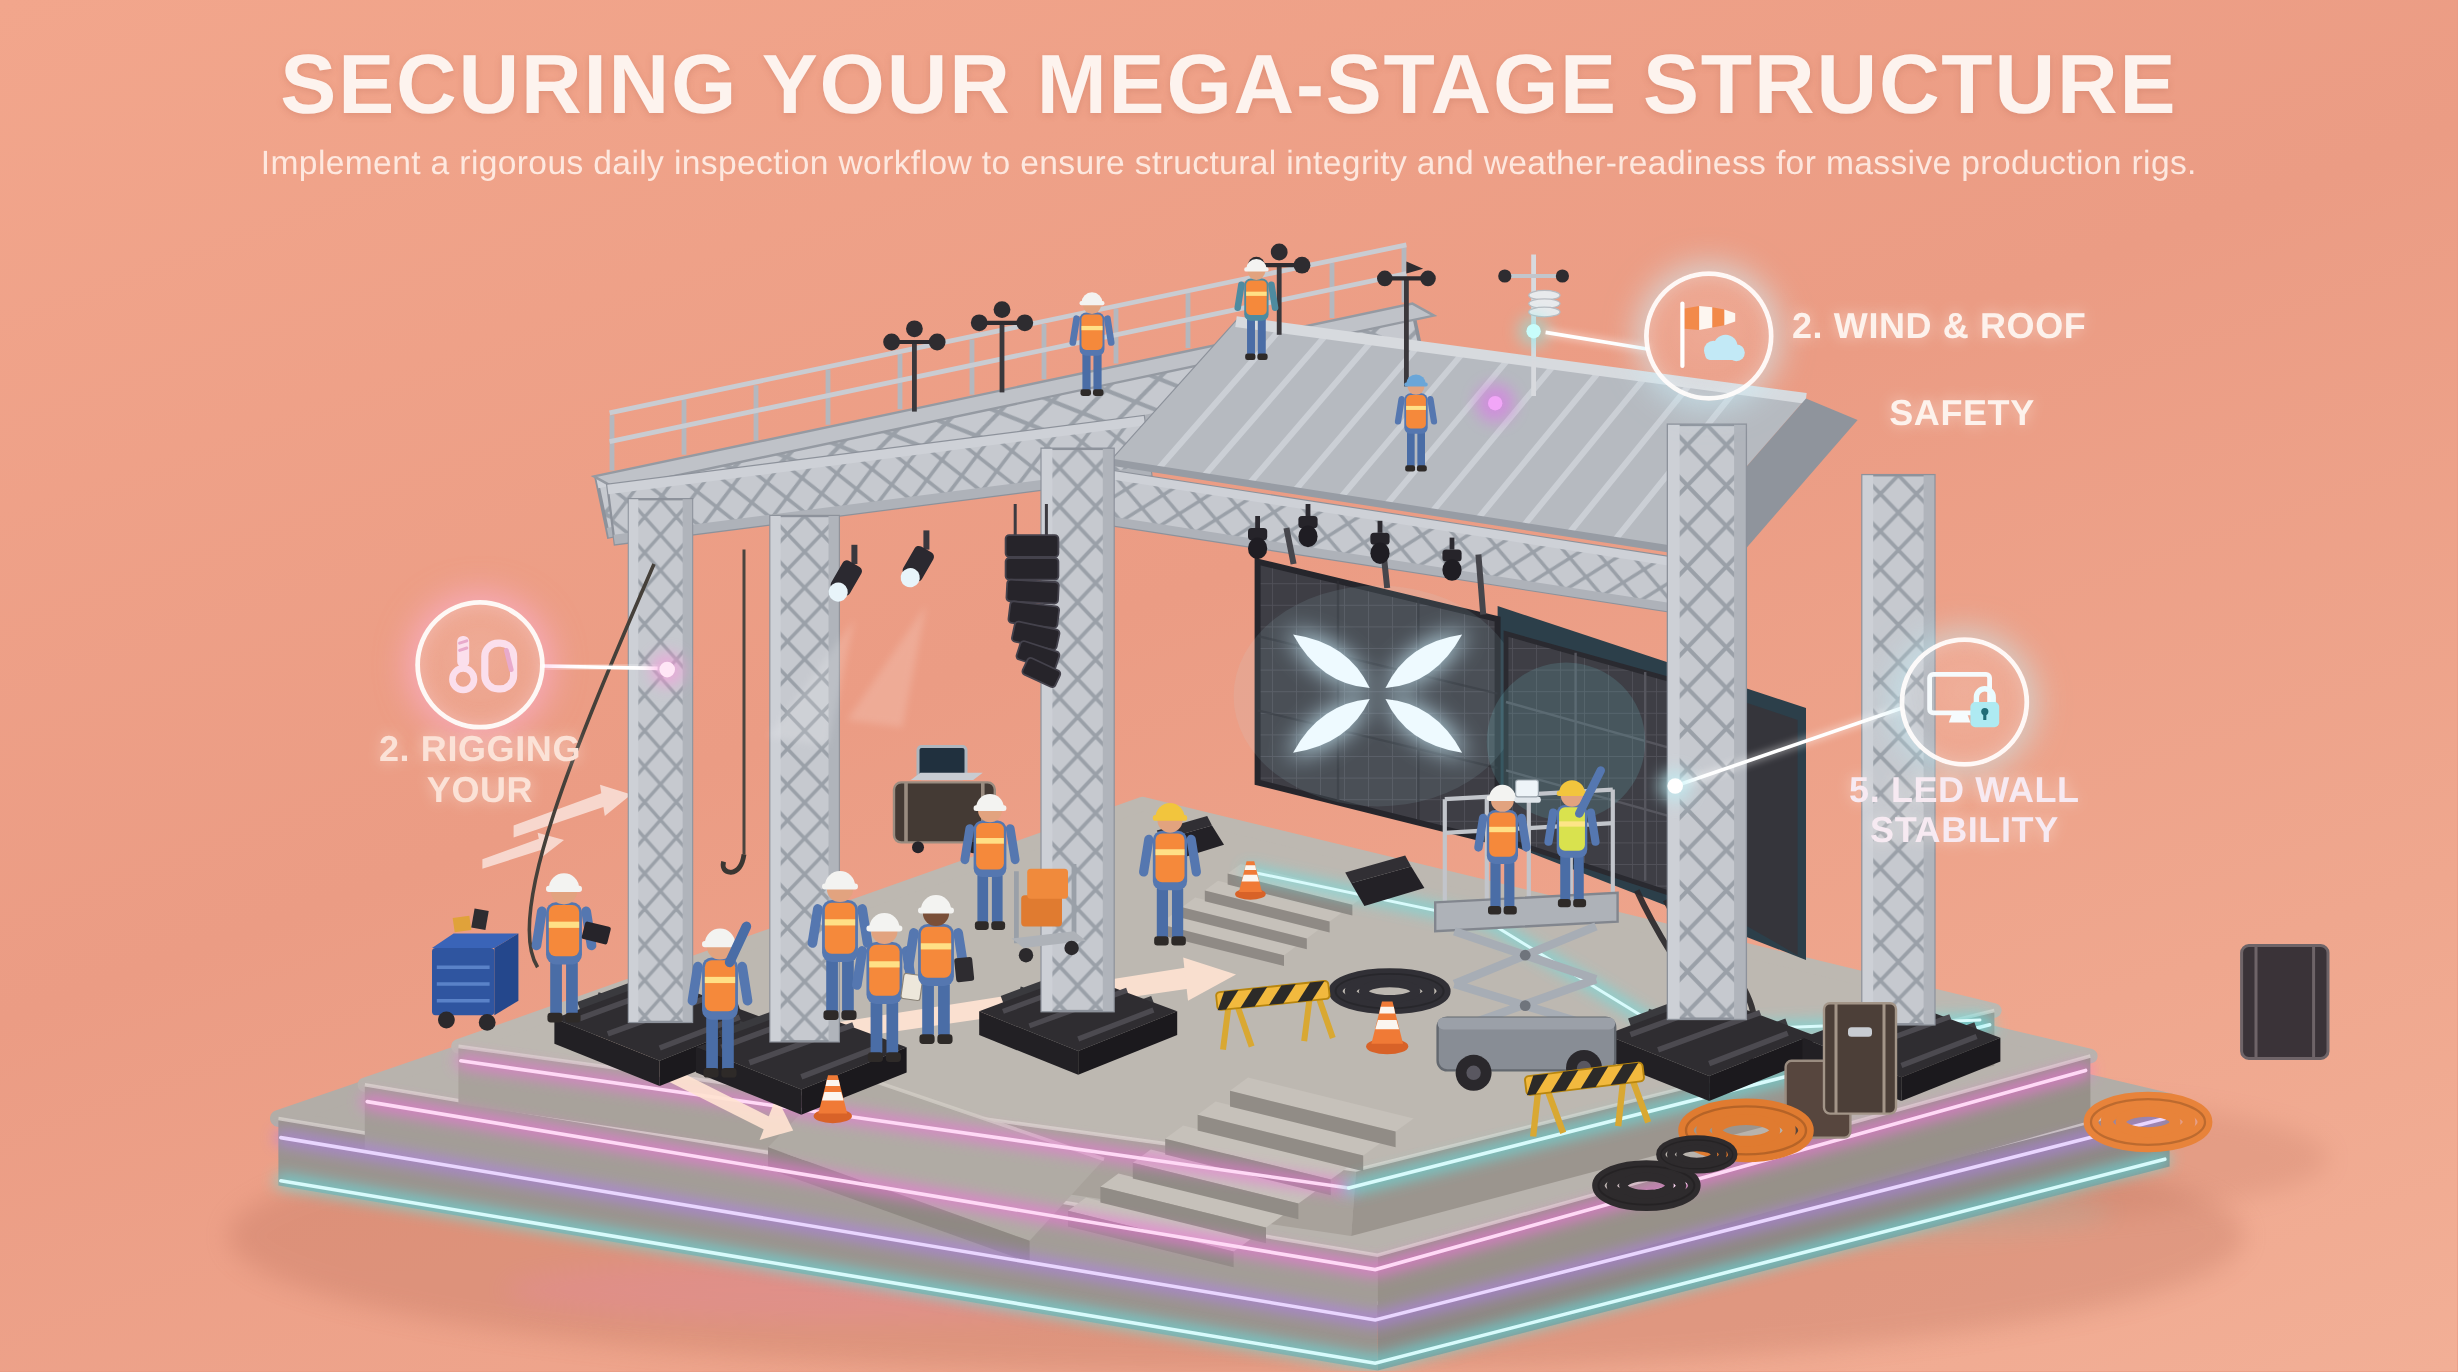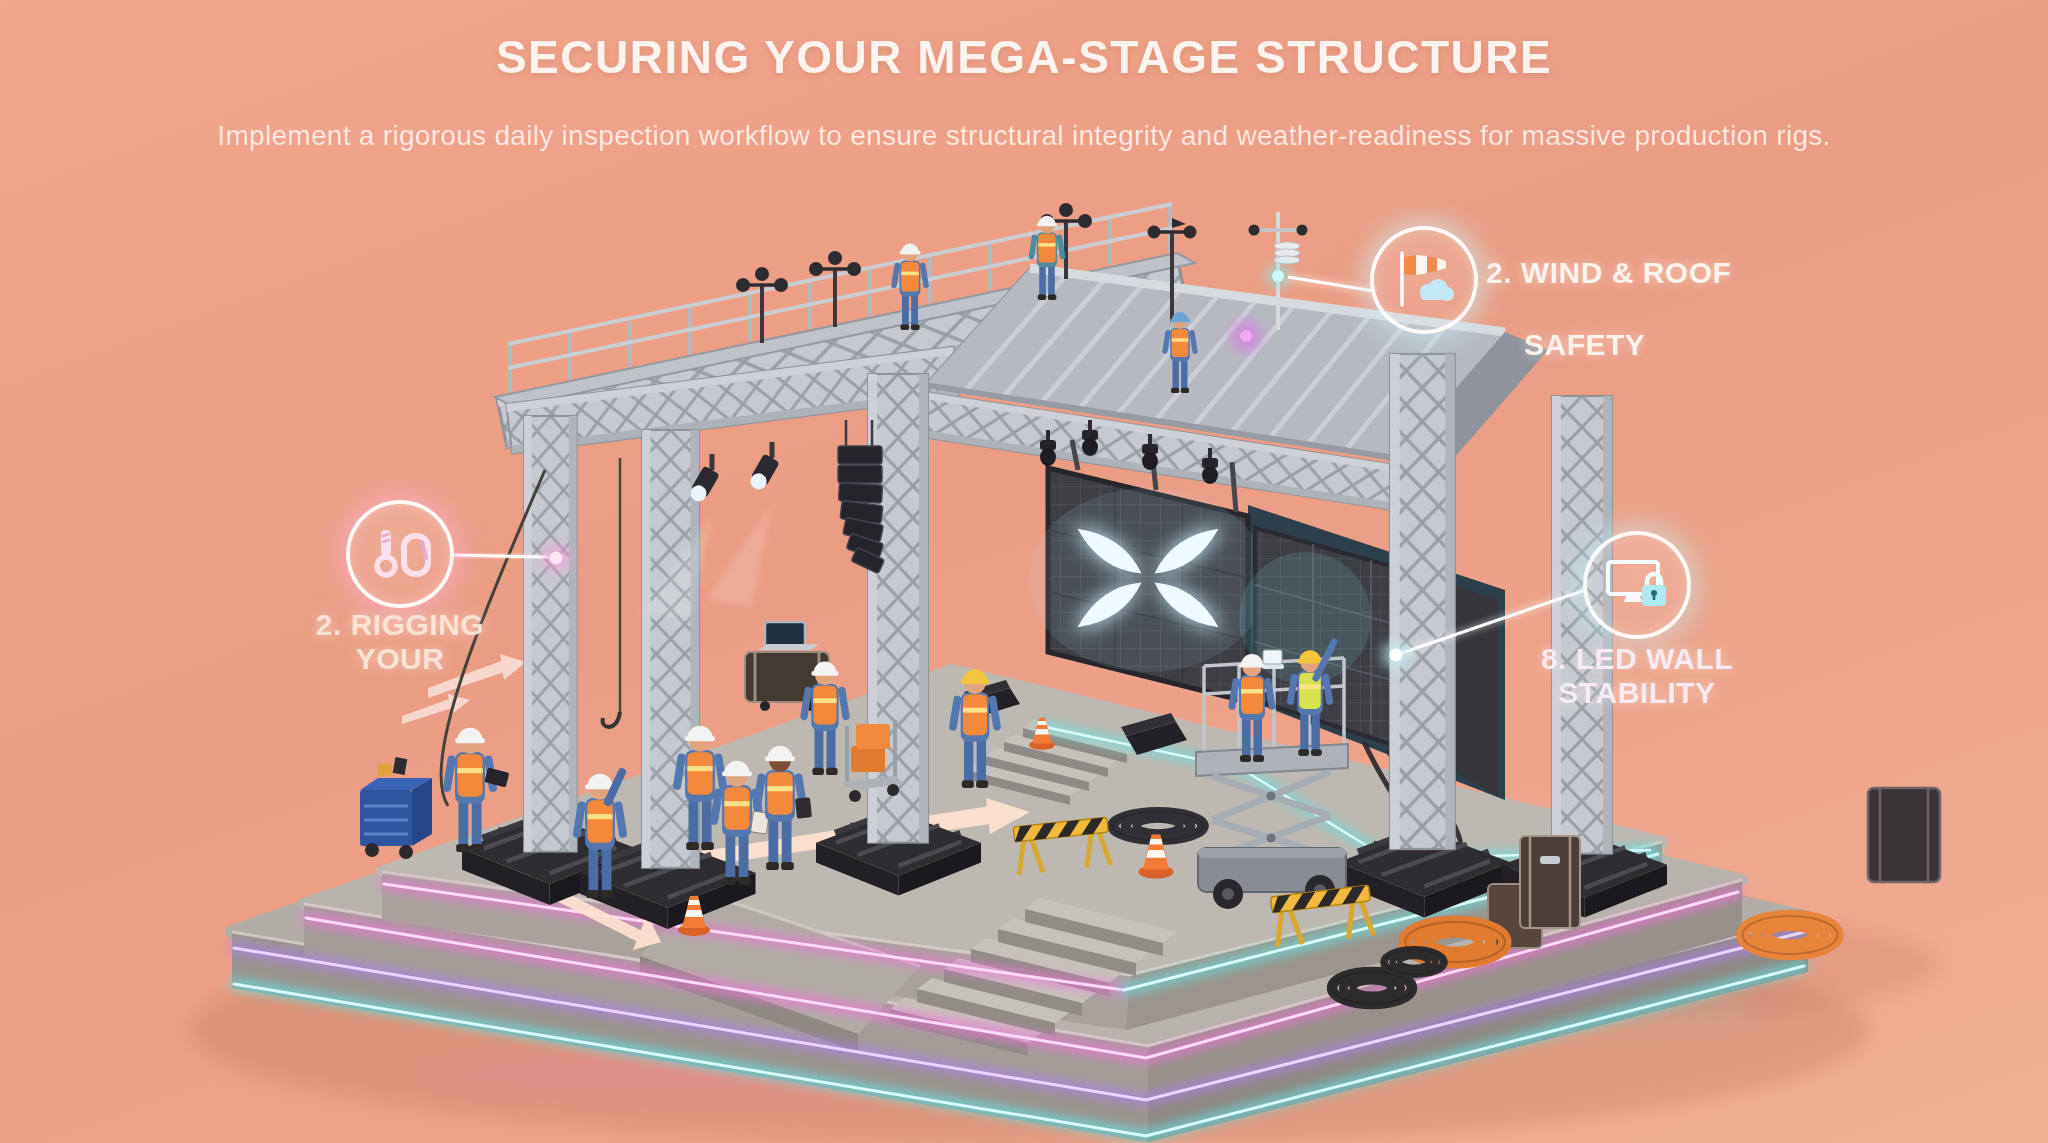--- a/index.html
+++ b/index.html
@@ -1,33 +1,33 @@
 <!DOCTYPE html>
 <html><head>
 <meta charset="utf-8">
 <style>
   html,body{margin:0;padding:0;background:#e89a83;}
   #canvas{position:relative;width:2048px;height:1143px;overflow:hidden;
     font-family:"Liberation Sans",sans-serif;
     background:linear-gradient(160deg,#f2a68c 0%,#eb9c84 45%,#efa78e 78%,#f2af96 100%);}
   #scene{position:absolute;left:0;top:0;width:100%;height:100%;display:block;}
   .hdr{position:absolute;left:0;width:100%;text-align:center;color:#fdf3ee;}
-  #title{top:30px;font-size:46px;font-weight:800;letter-spacing:1.5px;
+  #title{top:30px;font-size:70px;font-weight:800;letter-spacing:1.5px;
     text-shadow:0 2px 6px rgba(170,90,70,.25);}
   #subtitle{top:120px;font-size:28px;font-weight:400;color:rgba(255,241,234,.88);letter-spacing:.3px;}
   .callout-circle{position:absolute;box-sizing:border-box;width:108px;height:108px;border-radius:50%;
     border:4px solid rgba(255,253,252,.95);display:flex;align-items:center;justify-content:center;
     background:radial-gradient(circle at 50% 40%,rgba(255,255,255,.14),rgba(255,255,255,.02));}
   #circle1{left:346px;top:500px;box-shadow:0 0 26px 7px rgba(255,178,224,.55),inset 0 0 16px rgba(255,230,244,.35);}
   #circle2{left:1370px;top:226px;box-shadow:0 0 26px 7px rgba(205,240,250,.6),inset 0 0 16px rgba(235,250,255,.35);}
   #circle3{left:1583px;top:531px;box-shadow:0 0 26px 7px rgba(195,238,248,.55),inset 0 0 16px rgba(235,250,255,.3);}
   .lbl{position:absolute;font-weight:700;font-size:30px;line-height:34px;letter-spacing:.5px;
     text-shadow:0 0 12px rgba(255,245,240,.55);}
   #label1{left:288px;top:608px;width:224px;text-align:center;color:#fbe2d7;}
-  #label2{left:1486px;top:256px;width:260px;text-align:left;color:#fdf2ec;}
+  #label2{left:1486px;top:256px;width:260px;text-align:center;color:#fdf2ec;}
   #label2 .l2{padding-left:38px;margin-top:38px;}
   #label3{left:1530px;top:642px;width:214px;text-align:center;color:#f7eaf2;}
 </style>
 </head>
 <body>
 
 <div id="canvas">
 
 <svg id="scene" viewBox="0 0 2048 1143" aria-hidden="true">
   <defs>
@@ -521,17 +521,17 @@
     <polygon points="27,46 24,54 42,54 39,46" fill="#f6fbfd"></polygon>
     <g>
       <path d="M47,38 v-5 a7,7 0 0 1 14,0 v5" fill="none" stroke="#eafcff" stroke-width="4.5"></path>
       <rect x="42" y="37" width="24" height="21" rx="4" fill="#aeeaf2"></rect>
       <circle cx="54" cy="45" r="3" fill="#1f6d78"></circle>
           <rect x="52.7" y="45" width="2.6" height="7" fill="#1f6d78"></rect>
     </g>
   </svg>
 </div>
 <div class="lbl" id="label3">
-  <div>8. LED WALL</div>
+  <div>5. LED WALL</div>
   <div>STABILITY</div>
 </div>
 
 </div>
 
 </body></html>

